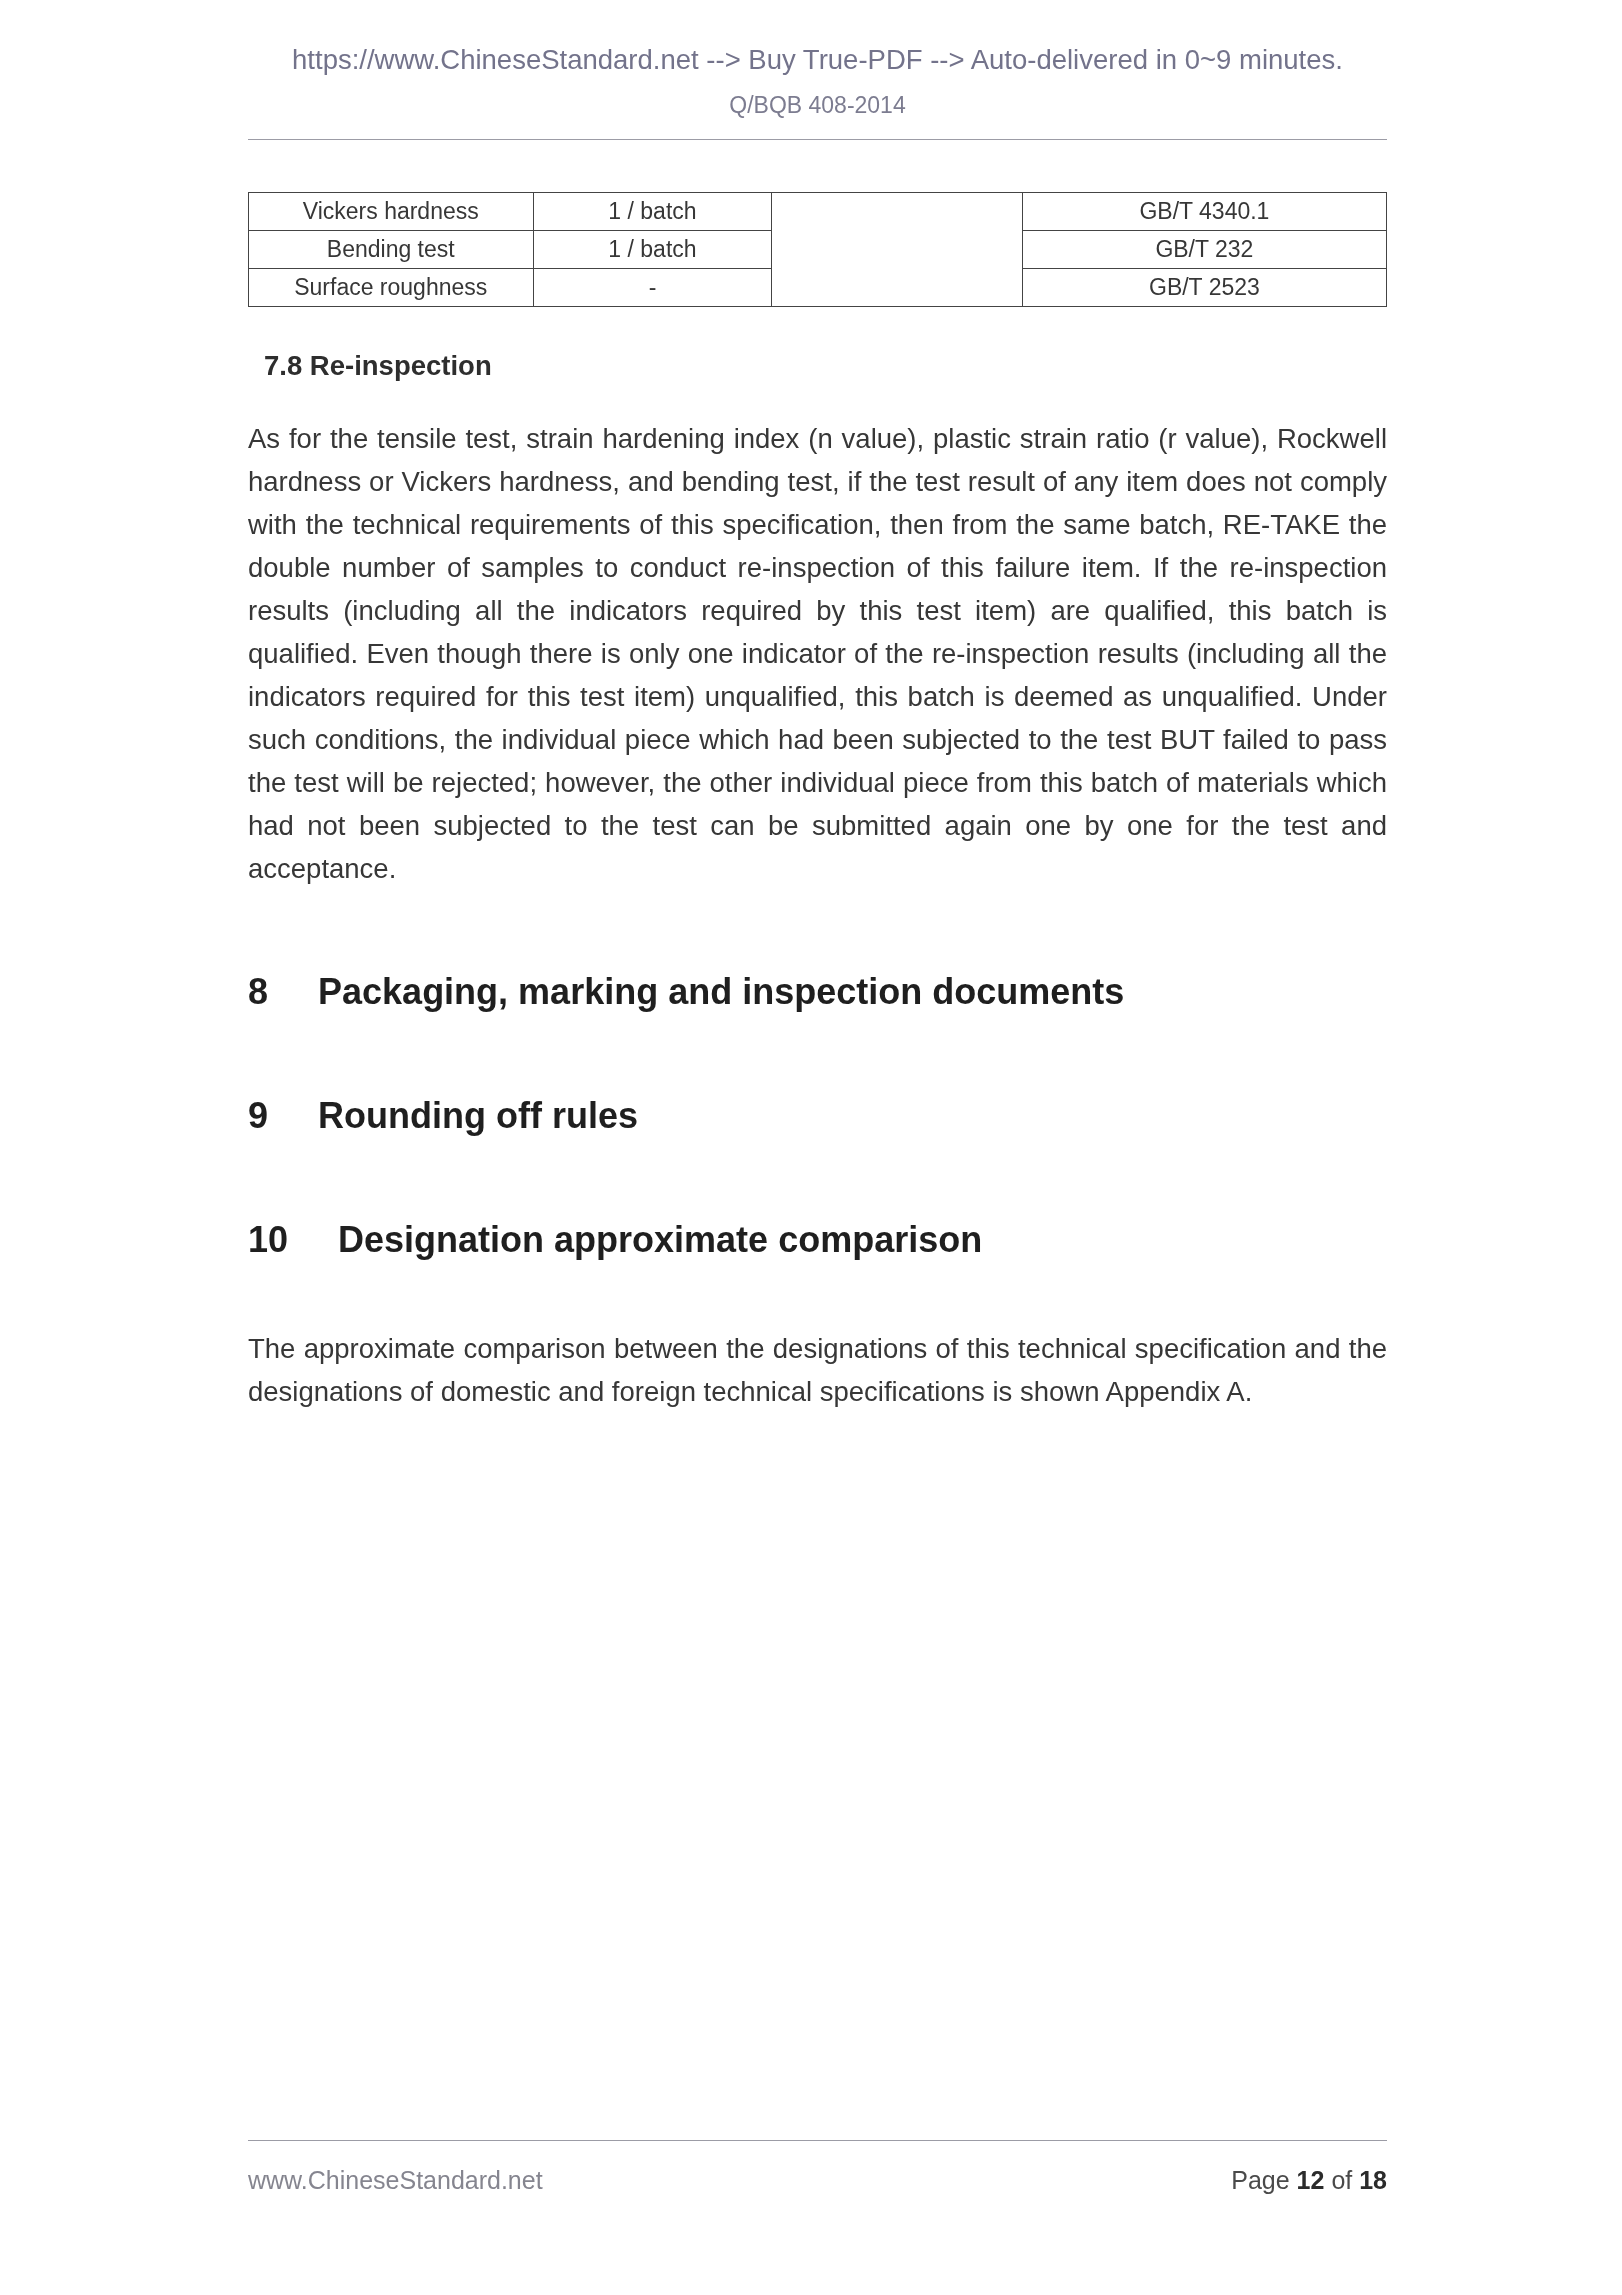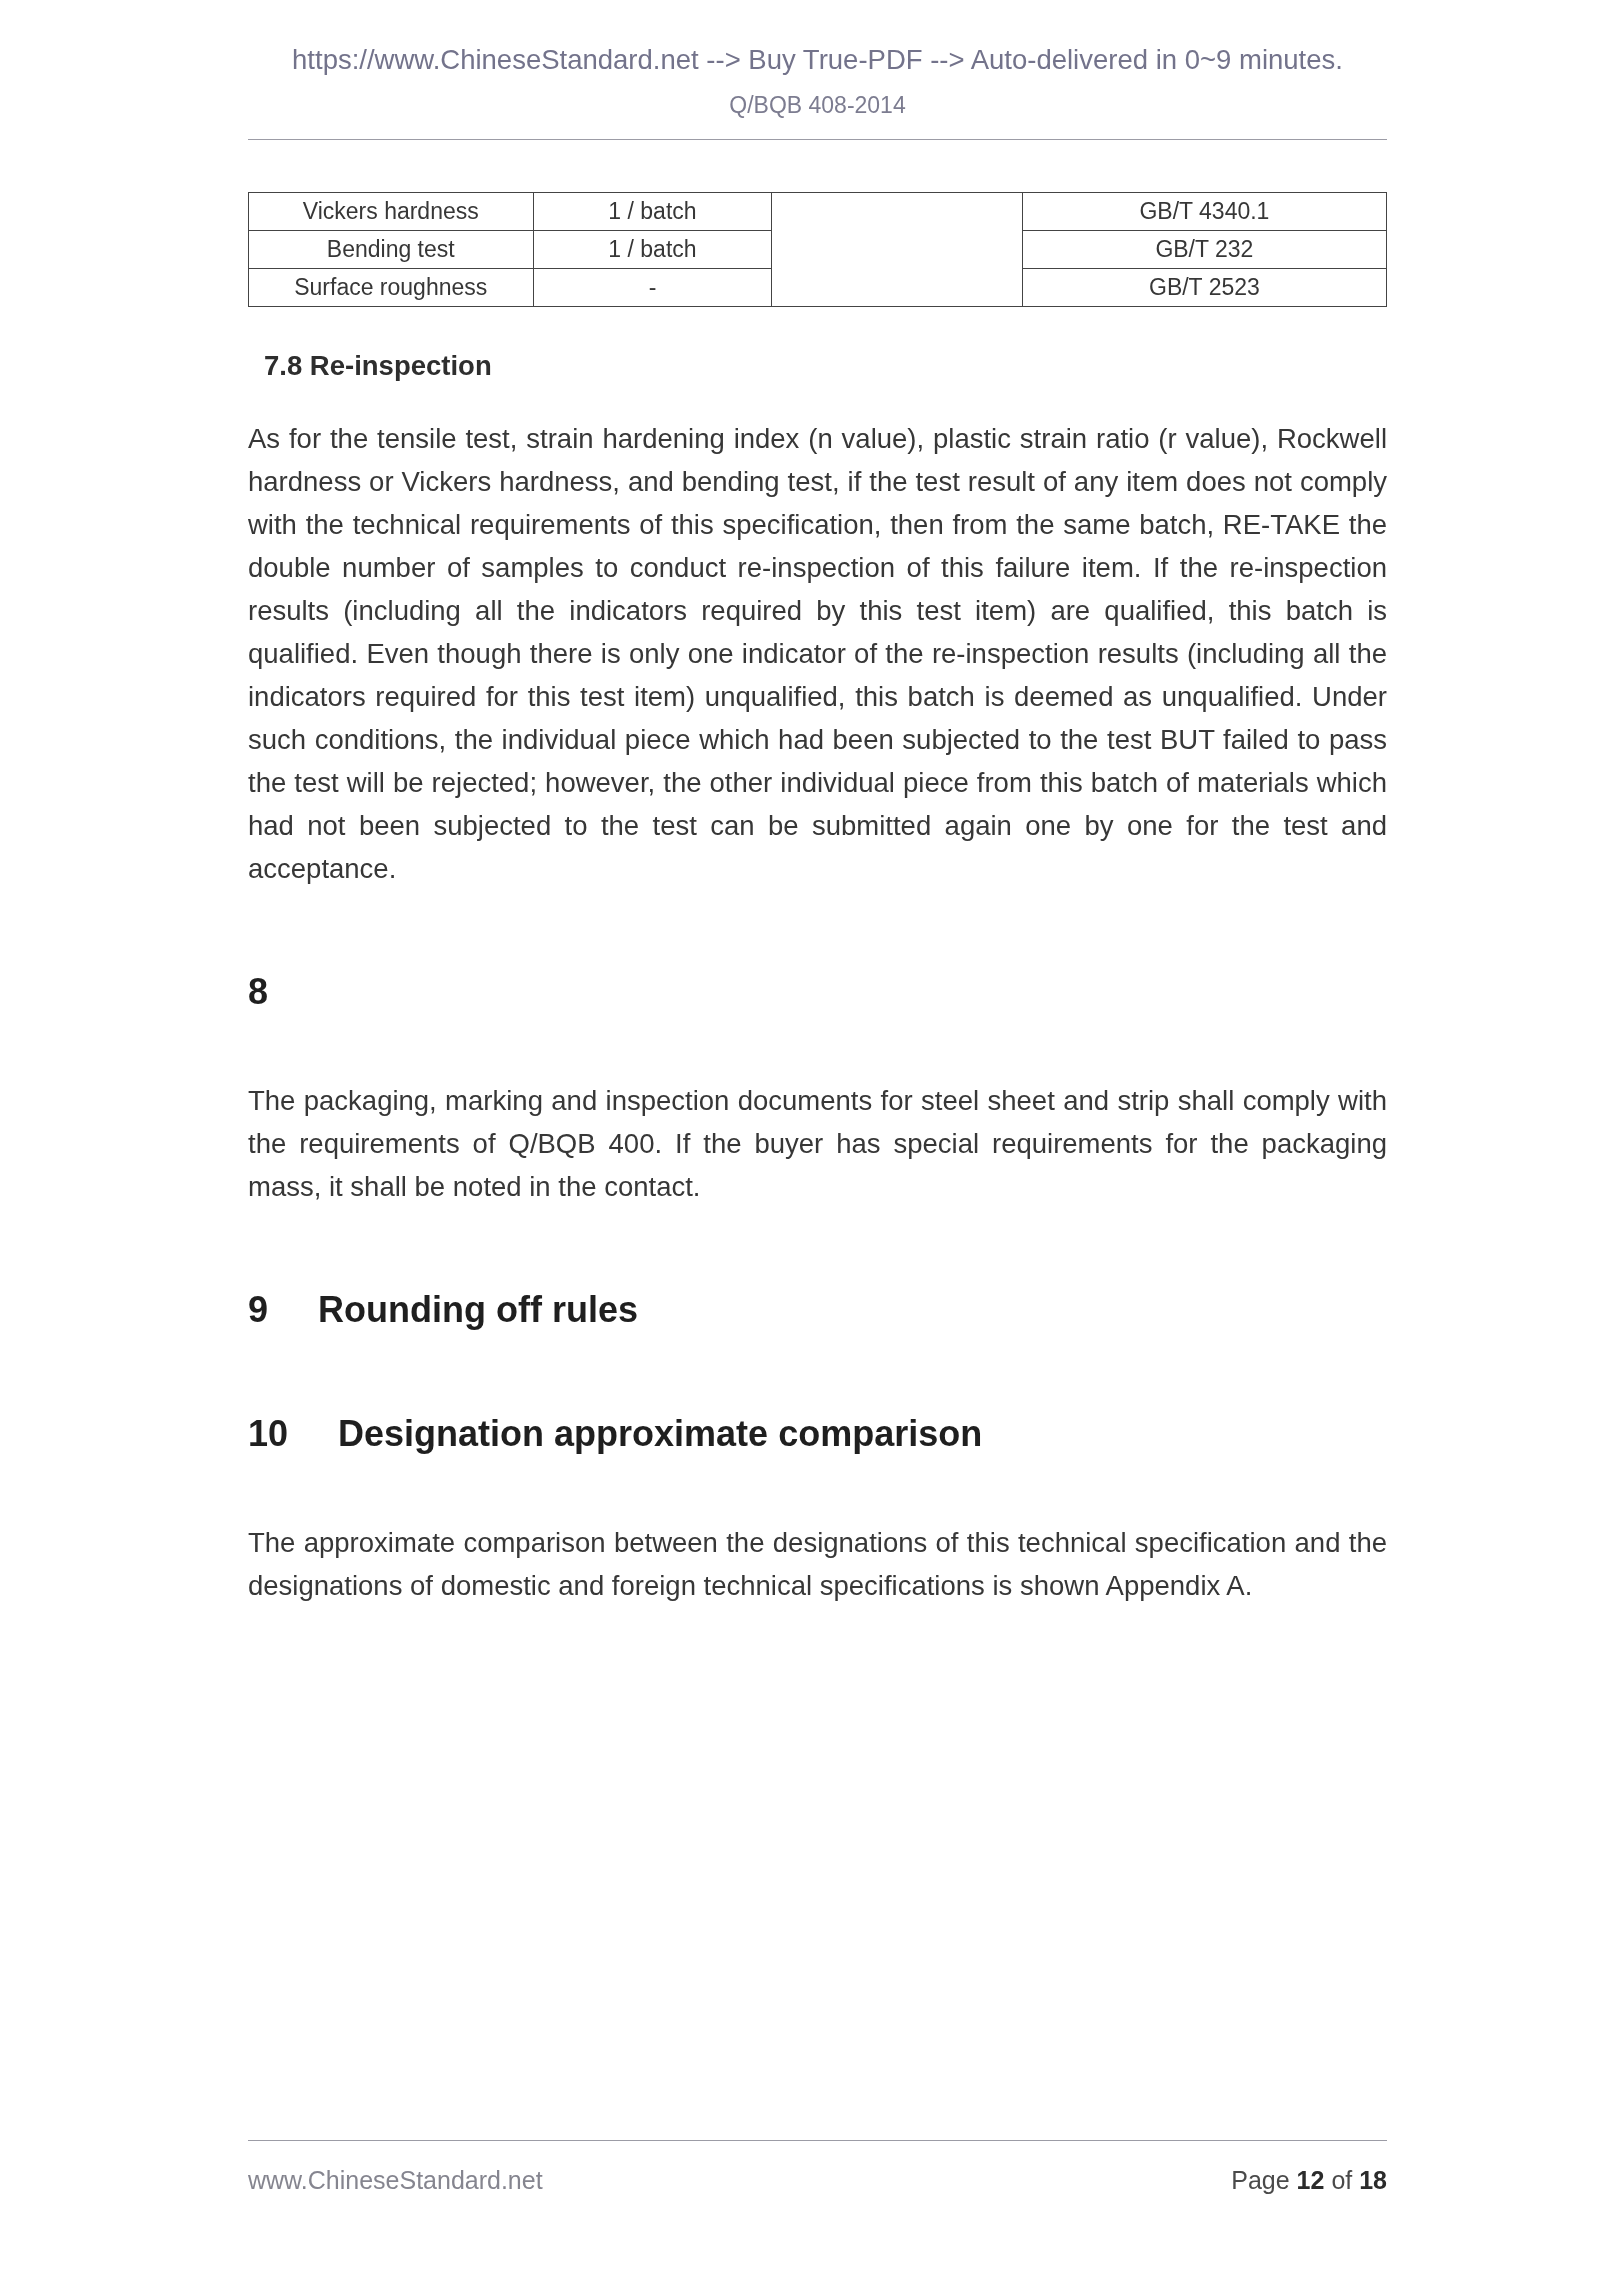--- a/index.html
+++ b/index.html
@@ -157,22 +157,22 @@
           <td class="c4">GB/T 2523</td>
         </tr>
       </tbody>
     </table>
 
     <div class="sub-heading">7.8 Re-inspection</div>
     <p class="para">As for the tensile test, strain hardening index (n value), plastic strain ratio (r value), Rockwell hardness or Vickers hardness, and bending test, if the test result of any item does not comply with the technical requirements of this specification, then from the same batch, RE-TAKE the double number of samples to conduct re-inspection of this failure item. If the re-inspection results (including all the indicators required by this test item) are qualified, this batch is qualified. Even though there is only one indicator of the re-inspection results (including all the indicators required for this test item) unqualified, this batch is deemed as unqualified. Under such conditions, the individual piece which had been subjected to the test BUT failed to pass the test will be rejected; however, the other individual piece from this batch of materials which had not been subjected to the test can be submitted again one by one for the test and acceptance.</p>
 
     <h2 class="section-heading">
       <span class="sec-num">8</span>
+      <span class="sec-title">Packaging, marking and inspection documents</span>
     </h2>
-    <p class="para">The packaging, marking and inspection documents for steel sheet and strip shall comply with the requirements of Q/BQB 400. If the buyer has special requirements for the packaging mass, it shall be noted in the contact.</p>
 
     <h2 class="section-heading">
       <span class="sec-num">9</span>
       <span class="sec-title">Rounding off rules</span>
     </h2>
 
     <h2 class="section-heading">
       <span class="sec-num">10</span>
       <span class="sec-title">Designation approximate comparison</span>
     </h2>

